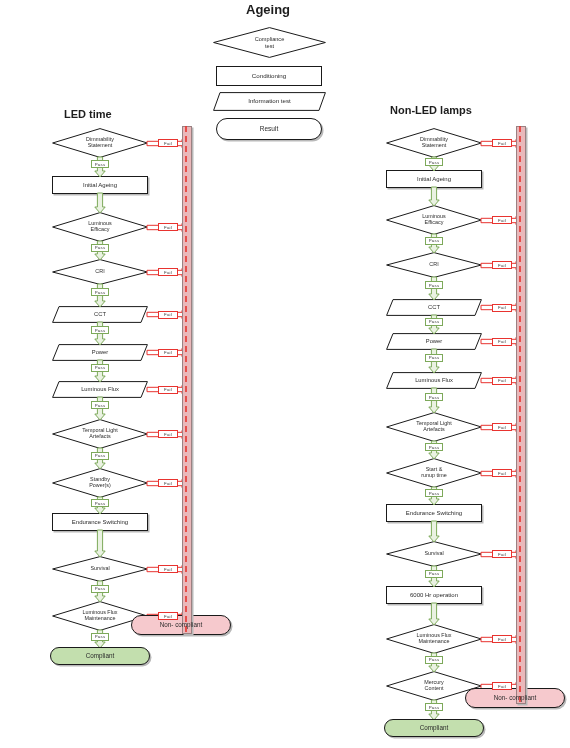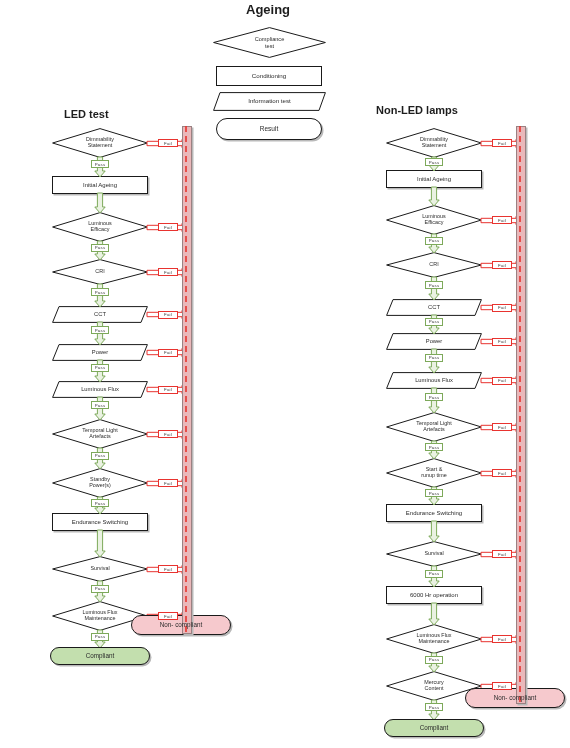--- a/index.html
+++ b/index.html
@@ -114,21 +114,21 @@
     <div class="legend-title" style="left: 246px; top: 2px;">Ageing</div>
     <div class="node" style="left: 213px; top: 27px; width: 113px; height: 31px;"><svg width="113" height="31" style="position: absolute; left: 0px; top: 0px;">
         <polygon points="56.5,0.6 112.4,15.5 56.5,30.4 0.6,15.5" fill="#ffffff" stroke="#1a1a1a" stroke-width="1"></polygon>
       </svg><span class="lbl" style="font-size: 5.6px;">Compliance
 test</span></div>
     <div class="node process" style="left: 216px; top: 66px; width: 106px; height: 20px; box-shadow: none;"><span class="lbl" style="font-size: 6.2px;">Conditioning</span></div>
     <div class="node paragram" style="left: 213px; top: 92px; width: 113px; height: 19px;"><svg width="113" height="19" style="position: absolute; left: 0px; top: 0px;">
         <polygon points="7,0.6 112.4,0.6 106,18.4 0.6,18.4" fill="#ffffff" stroke="#1a1a1a" stroke-width="1"></polygon>
       </svg><span class="lbl" style="font-size: 6.2px;">Information test</span></div>
     <div class="node terminator term-white" style="left: 216px; top: 118px; width: 106px; height: 22px;"><span class="lbl" style="font-size: 6.5px;">Result</span></div>
-    <div class="title" style="left: 64px; top: 108px; font-size: 11px;">LED test</div>
+    <div class="title" style="left: 64px; top: 108px; font-size: 11px;">LED time</div>
     <div class="rail" style="left: 182px; top: 126px; width: 8px; height: 506px;"></div>
     <svg width="8" height="506" style="position: absolute; left: 182px; top: 126px; z-index: 2;">
       <line x1="4" y1="0" x2="4" y2="506" stroke="#e8332f" stroke-width="1.6" stroke-dasharray="6 4"></line>
     </svg>
     <div class="node" style="left: 52px; top: 128px; width: 96px; height: 30px;"><svg width="96" height="30" style="position: absolute; left: 0px; top: 0px;">
         <polygon points="48,0.6 95.4,15 48,29.4 0.6,15" fill="#ffffff" stroke="#1a1a1a" stroke-width="1"></polygon>
       </svg><span class="lbl" style="font-size: 5.4px;">Dimmability
 Statement</span></div>
     <div class="node process" style="left: 52px; top: 176px; width: 96px; height: 18px;"><span class="lbl" style="font-size: 6px;">Initial Ageing</span></div>
     <div class="node" style="left: 52px; top: 212px; width: 96px; height: 30px;"><svg width="96" height="30" style="position: absolute; left: 0px; top: 0px;">
@@ -244,21 +244,21 @@
     <svg width="40" height="11" style="position: absolute; left: 147px; top: 610.5px;">
       <polygon points="0,3.3 35,3.3 35,1.2999999999999998 40,5.5 35,9.7 35,7.7 0,7.7" fill="#ffffff" stroke="#e8332f" stroke-width="1"></polygon>
     </svg>
     <div class="fail-badge" style="left: 158px; top: 612px; width: 20px; height: 8px;">Fail</div>
     <svg width="14" height="18" style="position: absolute; left: 93px; top: 630px;">
       <polygon points="4.4,0 9.6,0 9.6,12 12.2,12 7,18 1.7999999999999998,12 4.4,12" fill="#eaf2e2" stroke="#7da95a" stroke-width="1"></polygon>
     </svg>
     <div class="pass-badge" style="left: 91px; top: 632.76px; width: 18px; height: 8px;">Pass</div>
     <div class="node terminator term-green" style="left: 50px; top: 647px; width: 100px; height: 18px;"><span class="lbl" style="font-size: 6.3px;">Compliant</span></div>
     <div class="node terminator term-pink" style="left: 131px; top: 615px; width: 100px; height: 20px;"><span class="lbl" style="font-size: 6.3px;">Non- compliant</span></div>
-    <div class="title" style="left: 376px; top: 104px; font-size: 11px;">Non-LED lamps</div>
+    <div class="title" style="left: 390px; top: 104px; font-size: 11px;">Non-LED lamps</div>
     <div class="rail" style="left: 516px; top: 126px; width: 8px; height: 576px;"></div>
     <svg width="8" height="576" style="position: absolute; left: 516px; top: 126px; z-index: 2;">
       <line x1="4" y1="0" x2="4" y2="576" stroke="#e8332f" stroke-width="1.6" stroke-dasharray="6 4"></line>
     </svg>
     <div class="node" style="left: 386px; top: 128px; width: 96px; height: 30px;"><svg width="96" height="30" style="position: absolute; left: 0px; top: 0px;">
         <polygon points="48,0.6 95.4,15 48,29.4 0.6,15" fill="#ffffff" stroke="#1a1a1a" stroke-width="1"></polygon>
       </svg><span class="lbl" style="font-size: 5.4px;">Dimmability
 Statement</span></div>
     <div class="node process" style="left: 386px; top: 170px; width: 96px; height: 18px;"><span class="lbl" style="font-size: 6px;">Initial Ageing</span></div>
     <div class="node" style="left: 386px; top: 205px; width: 96px; height: 30px;"><svg width="96" height="30" style="position: absolute; left: 0px; top: 0px;">

